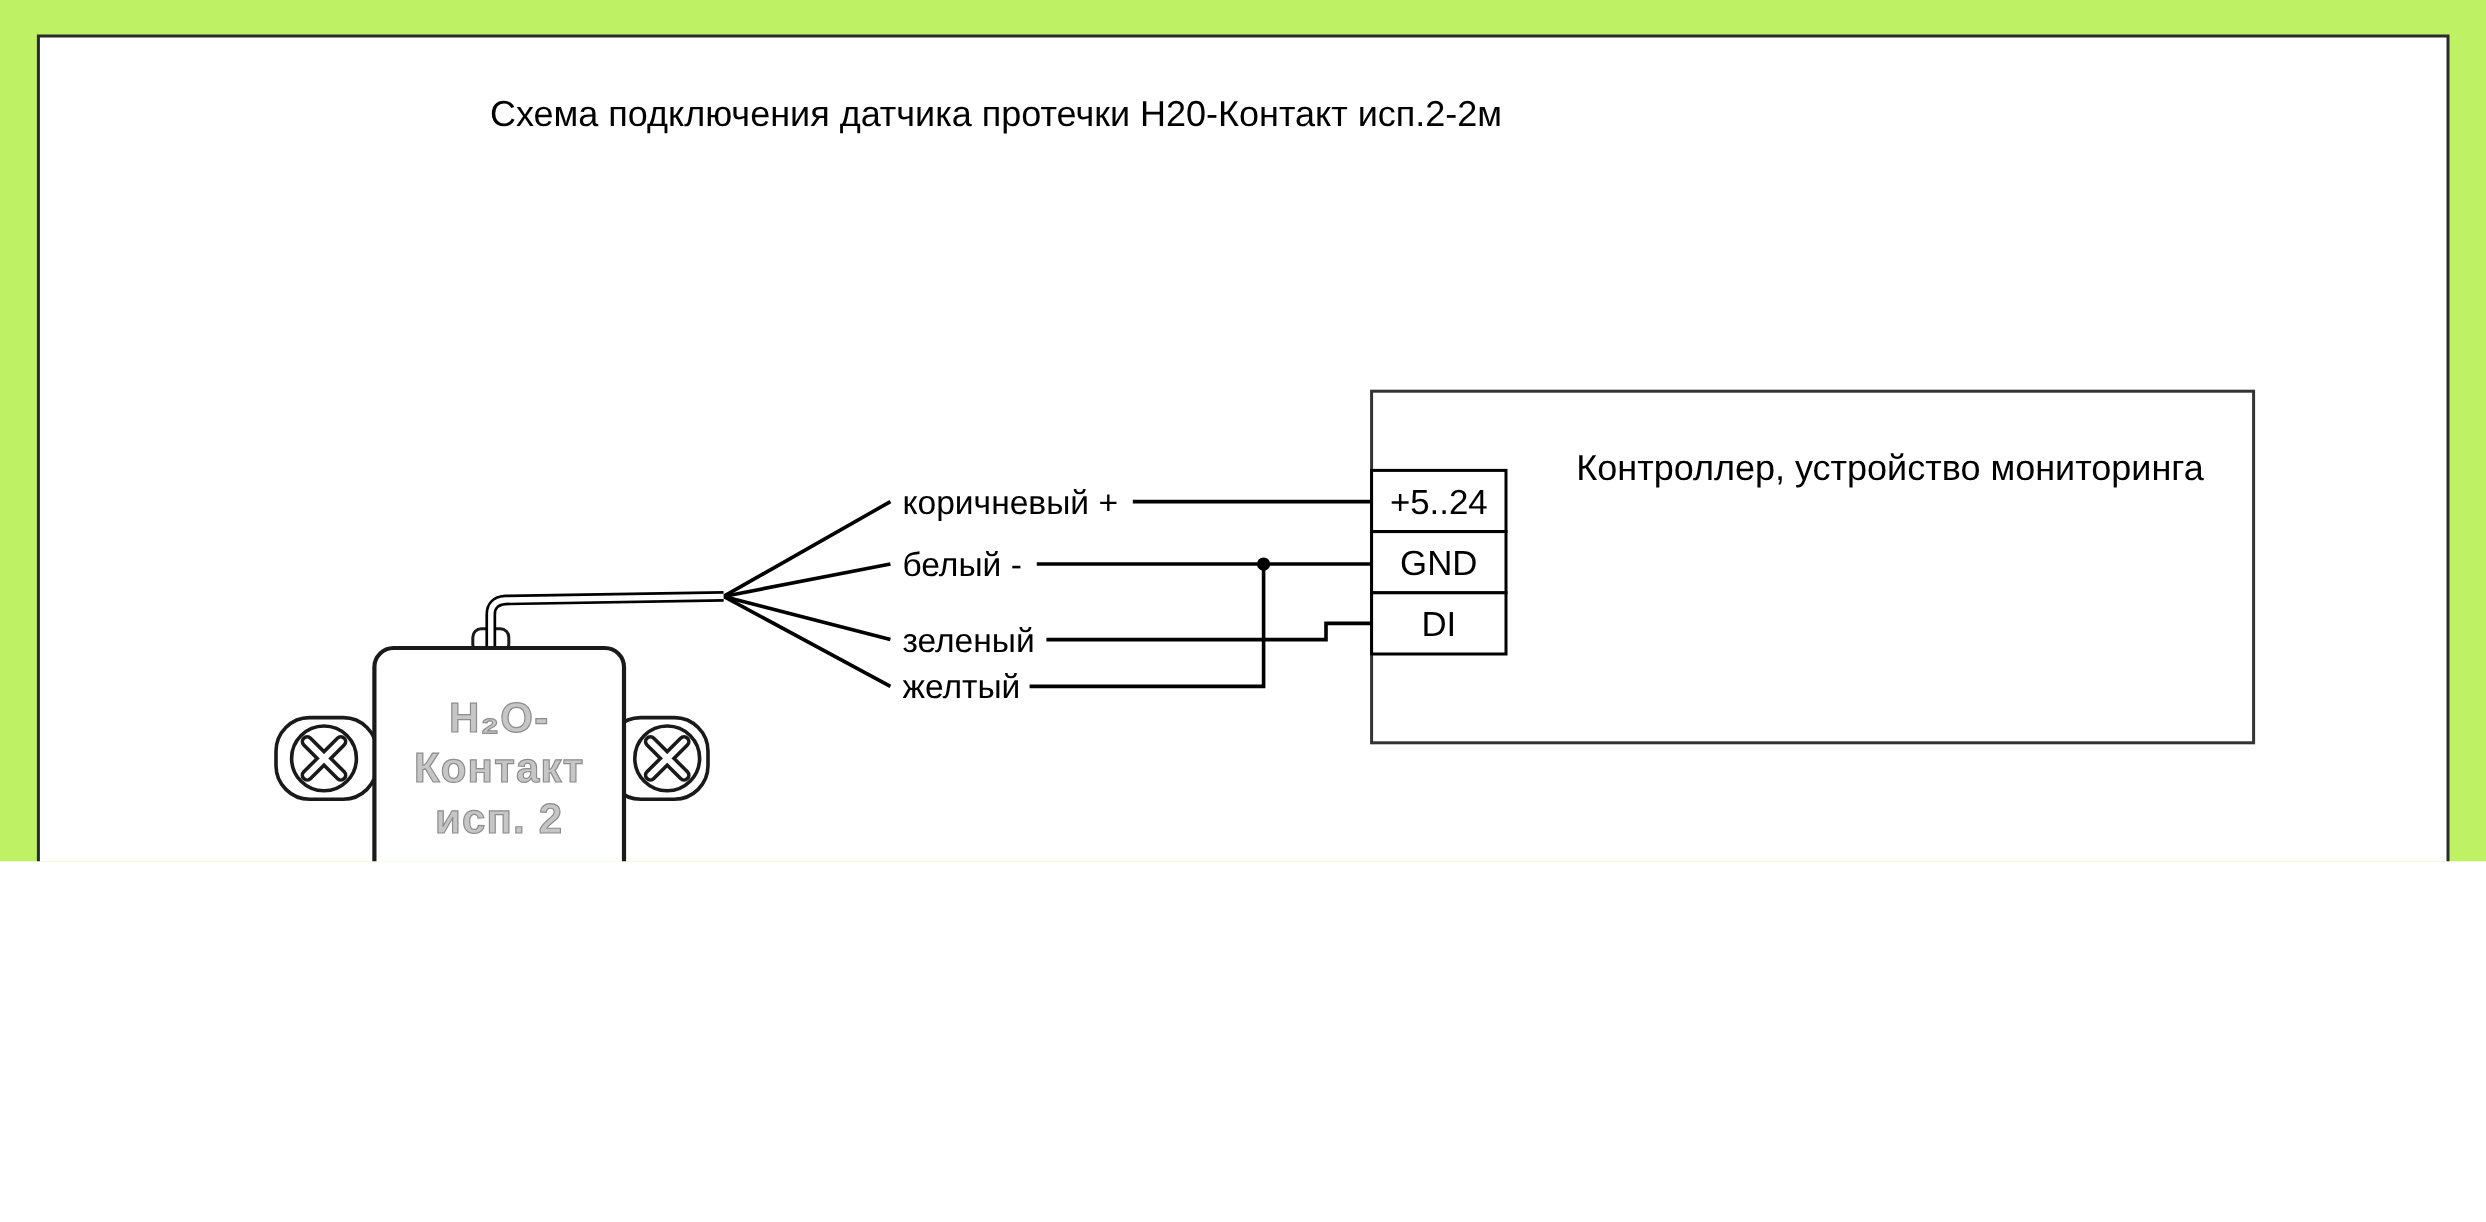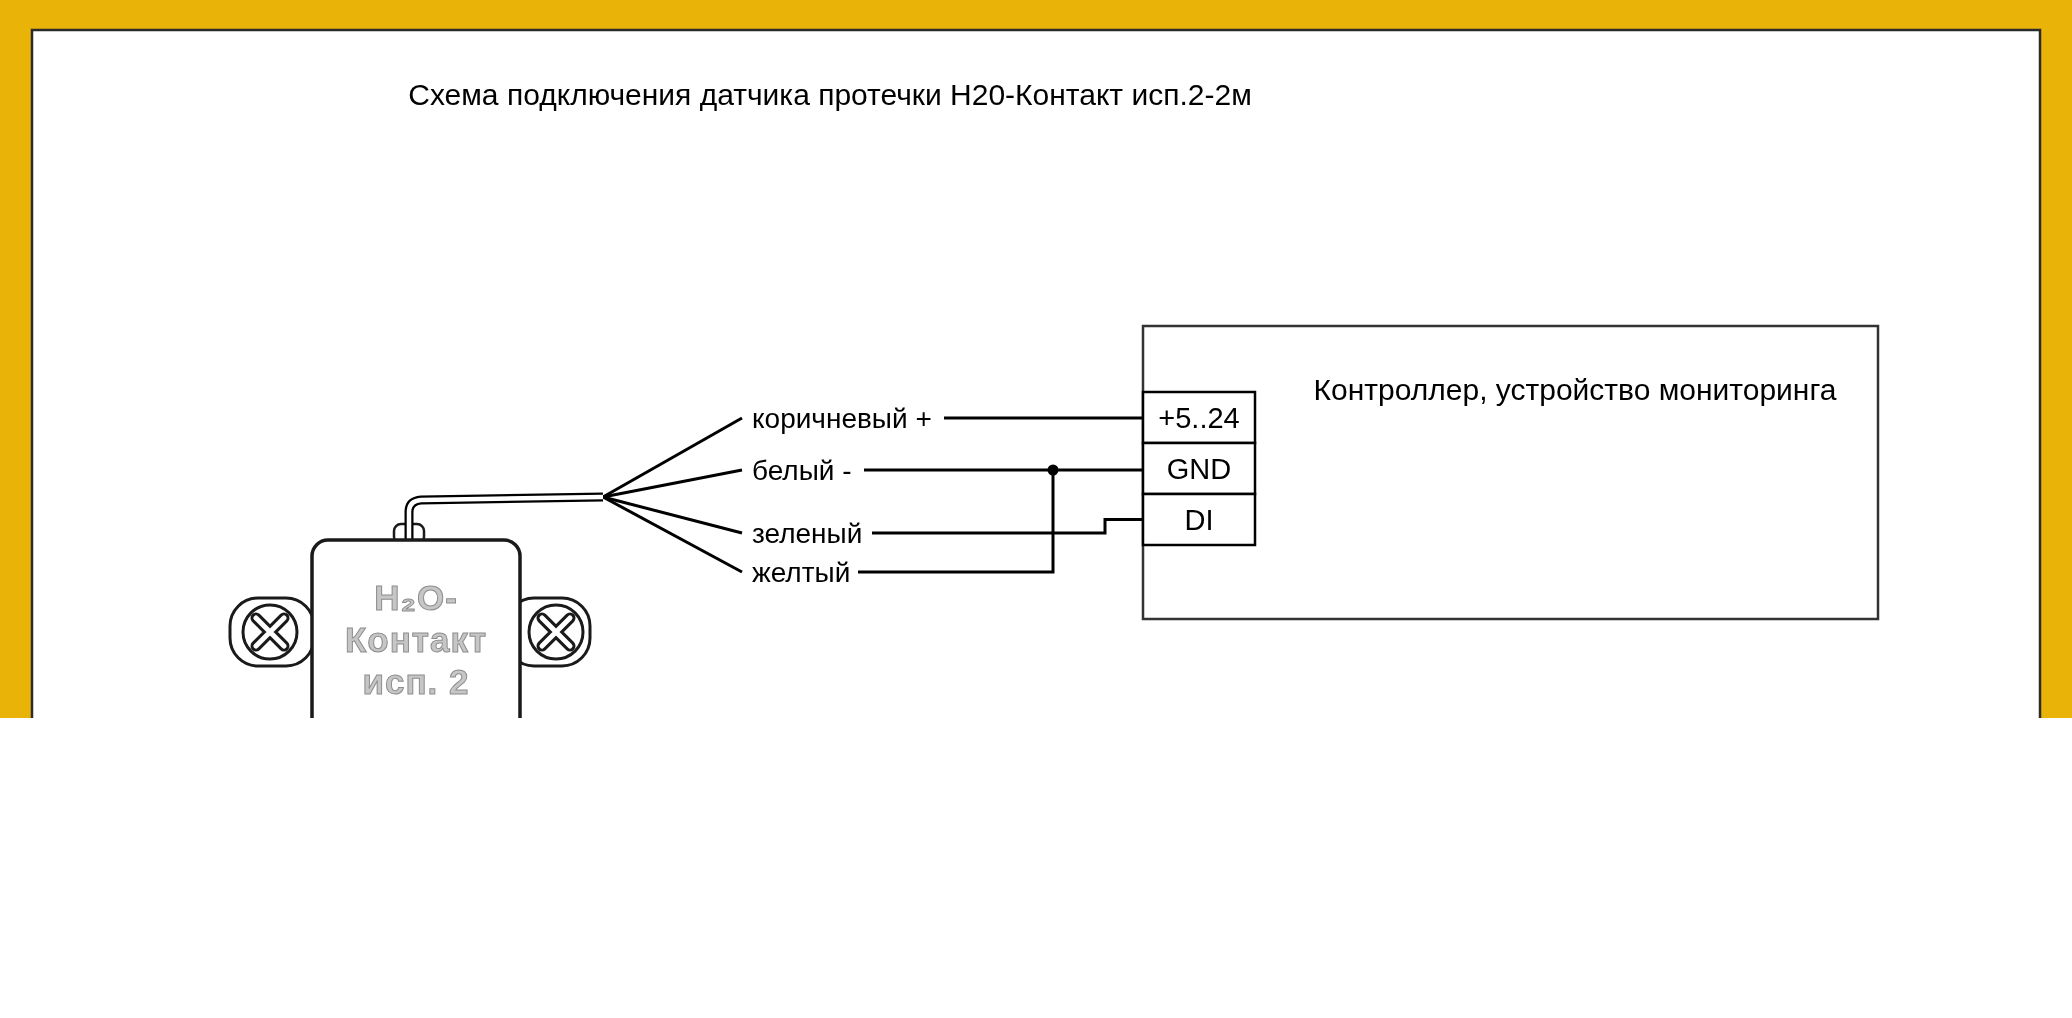--- a/index.html
+++ b/index.html
@@ -1,20 +1,20 @@
 <!DOCTYPE html>
 <html><head>
 <meta charset="utf-8">
 <style>
   html, body { margin: 0; padding: 0; background: #ffffff; }
   .page {
     position: relative;
     width: 2072px;
     height: 718px;
-    background: #eab308;
+    background: #bef264;
     font-family: "Liberation Sans", sans-serif;
     overflow: hidden;
   }
   svg { position: absolute; left: 0; top: 0; }
   text { font-family: "Liberation Sans", sans-serif; fill: #000000; }
   .title-text { font-size: 30px; }
   .wire-label { font-size: 28px; }
   .terminal-label { font-size: 29px; }
   .controller-label { font-size: 30px; }
   .sensor-label {

